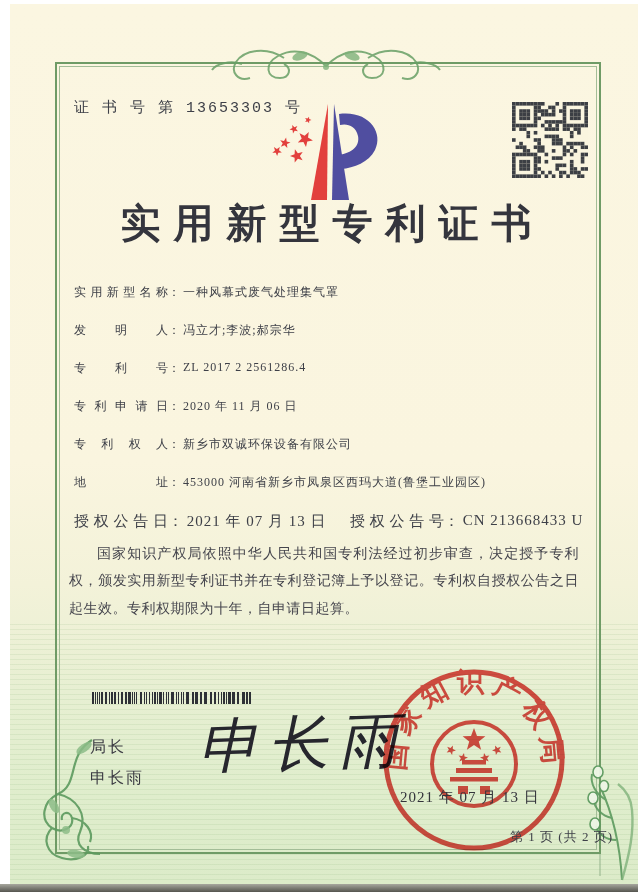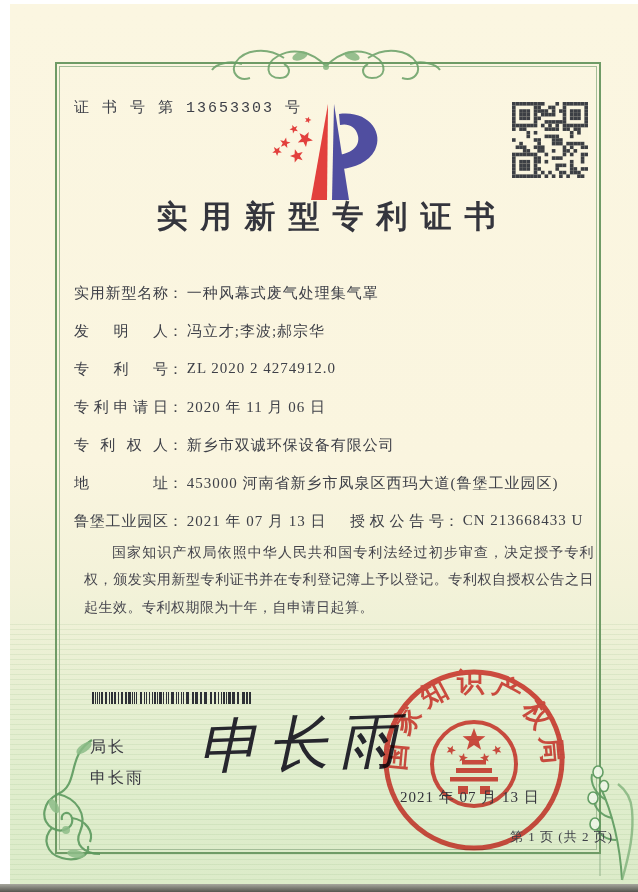--- a/index.html
+++ b/index.html
@@ -14,30 +14,30 @@
   .fold-line{position:absolute;left:589px;top:84px;width:2px;height:788px;
          background:rgba(130,165,125,0.40);}
   .frame{position:absolute;left:45px;top:58px;width:542px;height:788px;
          border:2px solid #6f9b66;}
   .frame-inner{position:absolute;left:2px;top:2px;right:2px;bottom:2px;border:1px solid #a3bd97;}
   .ornament{position:absolute;pointer-events:none;}
   .cert-no{position:absolute;left:64px;top:94px;font-size:15px;letter-spacing:2px;color:#3e4048;font-family:Liberation Mono, monospace;}
   .logo{position:absolute;left:238px;top:94px;}
   .qr{position:absolute;left:502px;top:98px;}
   .title{position:absolute;left:45px;top:192px;width:542px;text-align:center;
-         font-size:31px;font-weight:700;letter-spacing:13px;color:#34353d;text-indent:13px;}
+         font-size:40px;font-weight:700;letter-spacing:13px;color:#34353d;text-indent:13px;}
   .fields{position:absolute;left:64px;top:280px;width:520px;}
-  .frow{height:38px;font-size:15px;color:#3e4048;white-space:nowrap;}
+  .frow{height:38px;font-size:12px;color:#3e4048;white-space:nowrap;}
   .flabel{display:inline-block;width:94px;text-align:justify;text-align-last:justify;vertical-align:top;}
   .fcolon{display:inline-block;vertical-align:top;}
   .fvalue{display:inline-block;letter-spacing:1px;vertical-align:top;}
   .grantrow{position:absolute;left:64px;top:508px;width:520px;font-size:15px;color:#3e4048;white-space:nowrap;}
   .grant2{position:absolute;left:276px;top:0;}
-  .paras{position:absolute;left:74px;top:536px;width:510px;font-size:14px;line-height:1.95;
-         color:#45454d;text-align:justify;font-family:Liberation Mono, monospace;}
+  .paras{position:absolute;left:59px;top:536px;width:510px;font-size:14px;line-height:1.95;
+         color:#45454d;text-align:justify;}
   .paras p{margin:0;text-indent:2em;letter-spacing:0.5px;}
   .barcode{position:absolute;left:82px;top:688px;}
   .signer-title{position:absolute;left:80px;top:733px;font-size:16px;color:#3a3a42;letter-spacing:2px;}
   .signer-name{position:absolute;left:80px;top:764px;font-size:16px;color:#3a3a42;letter-spacing:2px;}
   .signature{position:absolute;left:188px;top:700px;font-size:60px;color:#26262d;
          letter-spacing:10px;transform:rotate(-2deg);font-style:italic;white-space:nowrap;}
   .seal{position:absolute;left:368px;top:660px;opacity:0.92;mix-blend-mode:multiply;}
   .seal-date{position:absolute;left:390px;top:784px;font-size:15px;color:#33343b;letter-spacing:1px;z-index:5;white-space:nowrap;}
   .page-info{position:absolute;left:45px;top:824px;width:558px;text-align:right;font-size:13px;color:#3e4048;letter-spacing:1px;}
   .back-note{position:absolute;left:45px;top:856px;width:542px;text-align:center;font-size:13px;color:#3e4048;letter-spacing:2px;margin-top:40px;}
@@ -345,38 +345,38 @@
     <div class="frow">
       <span class="flabel">实用新型名称</span><span class="fcolon">：</span>
       <span class="fvalue">一种风幕式废气处理集气罩</span>
     </div>
     <div class="frow">
       <span class="flabel">发明人</span><span class="fcolon">：</span>
       <span class="fvalue">冯立才;李波;郝宗华</span>
     </div>
     <div class="frow">
       <span class="flabel">专利号</span><span class="fcolon">：</span>
-      <span class="fvalue">ZL 2020 2 4274912.0</span>
+      <span class="fvalue">ZL 2017 2 2561286.4</span>
     </div>
     <div class="frow">
       <span class="flabel">专利申请日</span><span class="fcolon">：</span>
       <span class="fvalue">2020 年 11 月 06 日</span>
     </div>
     <div class="frow">
       <span class="flabel">专利权人</span><span class="fcolon">：</span>
       <span class="fvalue">新乡市双诚环保设备有限公司</span>
     </div>
     <div class="frow">
       <span class="flabel">地址</span><span class="fcolon">：</span>
       <span class="fvalue">453000 河南省新乡市凤泉区西玛大道(鲁堡工业园区)</span>
     </div>
   </div>
 
   <div class="grantrow">
-    <span class="flabel">鲁堡工业园区</span><span class="fcolon">：</span>
+    <span class="flabel">授权公告日</span><span class="fcolon">：</span>
     <span class="fvalue">2021 年 07 月 13 日</span>
     <span class="grant2">
       <span class="flabel">授权公告号</span><span class="fcolon">：</span>
       <span class="fvalue">CN 213668433 U</span>
     </span>
   </div>
 
   <div class="paras">
     <p>国家知识产权局依照中华人民共和国专利法经过初步审查，决定授予专利权，颁发实用新型专利证书并在专利登记簿上予以登记。专利权自授权公告之日起生效。专利权期限为十年，自申请日起算。</p>
   </div>

